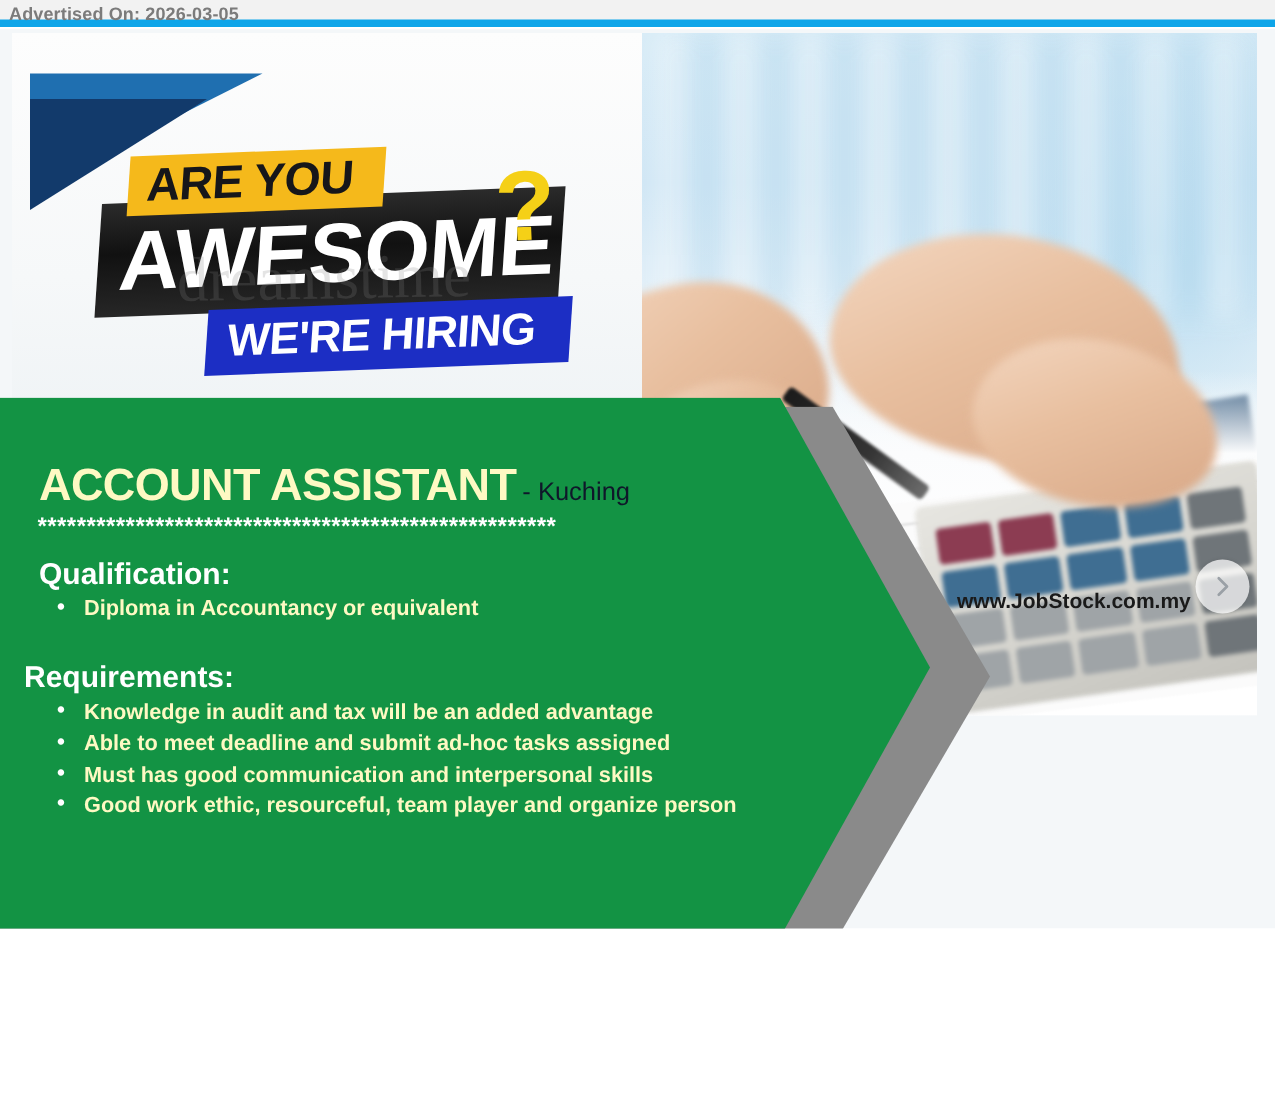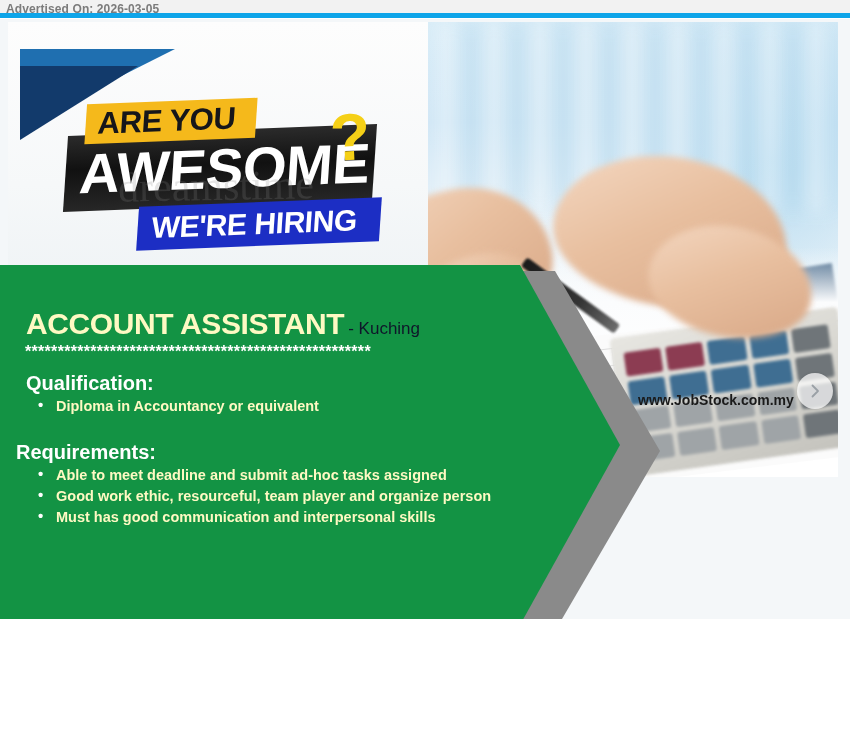--- a/index.html
+++ b/index.html
@@ -492,23 +492,24 @@
     </div>
     <div class="star-divider">*****************************************************</div>
 
     <div class="section-head qual-head">Qualification:</div>
     <ul class="bullets qual-list">
       <li>Diploma in Accountancy or equivalent</li>
     </ul>
 
     <div class="section-head req-head">Requirements:</div>
     <ul class="bullets req-list">
+      <li>Knowledge in audit and tax will be an added advantage</li>
       <li>Able to meet deadline and submit ad-hoc tasks assigned</li>
+      <li>Must has good communication and interpersonal skills</li>
       <li>Good work ethic, resourceful, team player and organize person</li>
-      <li>Must has good communication and interpersonal skills</li>
     </ul>
   </div>
 
   <div class="site-watermark">www.JobStock.com.my</div>
 
   <div class="next-arrow">
     <span>
       <svg width="16" height="16" viewBox="0 0 16 16" aria-hidden="true">
         <path d="M5.5 2.5 L11 8 L5.5 13.5" fill="none" stroke="#9aa0a6" stroke-width="1.8" stroke-linecap="round" stroke-linejoin="round"></path>
       </svg>

